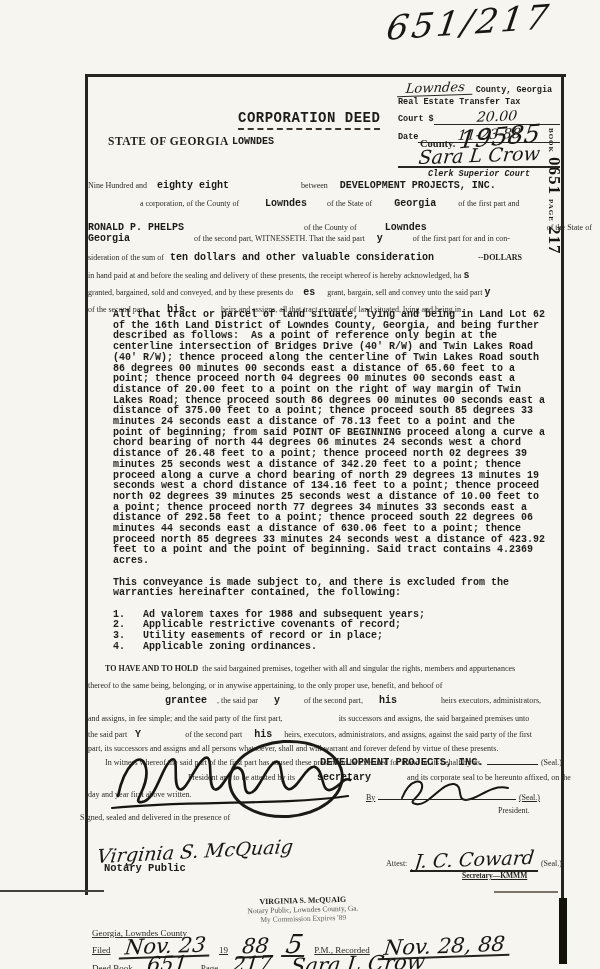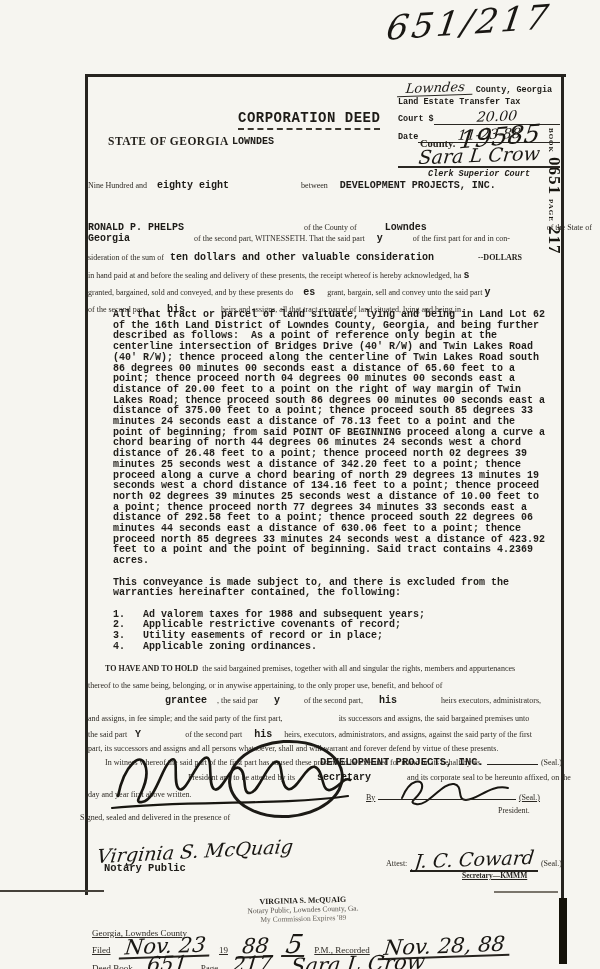--- a/index.html
+++ b/index.html
@@ -59,21 +59,21 @@
       <span class="lg">217</span>
     </div>
   </div>
 
   <div class="taxbox">
     <div class="taxrow">
       <span class="hand" style="font-size:13px;border-bottom:1.5px solid #2a2722;padding:0 8px;">Lowndes</span>
       <span class="tw" style="margin-left:3px;">County, Georgia</span>
     </div>
     <div class="taxrow">
-        <span class="tw">Land Estate Transfer Tax</span>
+        <span class="tw">Real Estate Transfer Tax</span>
       </div>
     <div class="taxrow">
       <span class="tw">Court $</span>
       <span class="fillline"><span class="hand" style="font-size:14px;">20.00</span></span>
     </div>
     <div class="taxrow">
       <span class="tw">Date</span>
       <span class="fillline"><span class="hand" style="font-size:14px;">11-23-88</span></span>
     </div>
     <div class="taxrow">
@@ -85,20 +85,21 @@
   </div>
 
   <div class="abs tw" style="left:238px;top:110px;font-size:14px;letter-spacing:.5px;border-bottom:2px dashed #3c3830;padding-bottom:2px;">CORPORATION DEED</div>
 
   <div class="abs ppb" style="left:108px;top:135px;font-size:11.5px;letter-spacing:.5px;">STATE OF GEORGIA</div>
   <div class="abs tw" style="left:232px;top:136px;font-size:10px;">LOWNDES</div>
   <div class="abs ppb" style="left:420px;top:138px;font-size:10.5px;">County.</div>
   <div class="abs hand" style="left:460px;top:122px;font-size:25px;transform:skewX(-12deg) rotate(-5deg);">19585</div>
 
   <div class="line rich" style="left:88px;top:174px;"><span class="pp" style="margin-right: 10px;">Nine Hundred and</span><span class="tw" style="margin-right: 72px;">eighty eight</span><span class="pp" style="margin-right: 12px;">between</span><span class="tw">DEVELOPMENT PROJECTS, INC.</span></div>
+  <div class="line rich" style="left:140px;top:192px;"><span class="pp" style="margin-right: 26px;">a corporation, of the County of</span><span class="tw" style="margin-right: 20px;">Lowndes</span><span class="pp" style="margin-right: 22px;">of the State of</span><span class="tw" style="margin-right: 22px;">Georgia</span><span class="pp">of the first part and</span></div>
   <div class="line rich" style="left:88px;top:216px;"><span class="tw" style="margin-right: 120px;">RONALD P. PHELPS</span><span class="pp" style="margin-right: 28px;">of the County of</span><span class="tw" style="margin-right: 120px;">Lowndes</span><span class="pp">of the State of</span></div>
   <div class="line rich" style="left:88px;top:227px;"><span class="tw" style="margin-right: 64px;">Georgia</span><span class="pp" style="margin-right: 12px;">of the second part, WITNESSETH.  That the said part</span><span class="tw" style="margin-right: 30px;">y</span><span class="pp">of the first part for and in con-</span></div>
   <div class="line rich" style="left:88px;top:246px;"><span class="pp" style="margin-right: 6px;">sideration of the sum of</span><span class="tw" style="margin-right: 44px;">ten dollars and other valuable consideration</span><span class="ppb">--DOLLARS</span></div>
   <div class="line rich" style="left:88px;top:264px;"><span class="pp" style="margin-right: 2px;">in hand paid at and before the sealing and delivery of these presents, the receipt whereof is hereby acknowledged, ha</span><span class="tw">s</span></div>
   <div class="line rich" style="left:88px;top:281px;"><span class="pp" style="margin-right: 10px;">granted, bargained, sold and conveyed, and by these presents do</span><span class="tw" style="margin-right: 12px;">es</span><span class="pp" style="margin-right: 2px;">grant, bargain, sell and convey unto the said part</span><span class="tw">y</span></div>
   <div class="line rich" style="left:88px;top:298px;"><span class="pp" style="margin-right: 20px;">of the second part,</span><span class="tw" style="margin-right: 36px;">his</span><span class="pp">heirs and assigns, all that tract or parcel of land situated, lying and being in</span></div>
 
   <div class="body-block">All that tract or parcel of land situate, lying and being in Land Lot 62
 of the 16th Land District of Lowndes County, Georgia, and being further
 described as follows:  As a point of reference only begin at the

